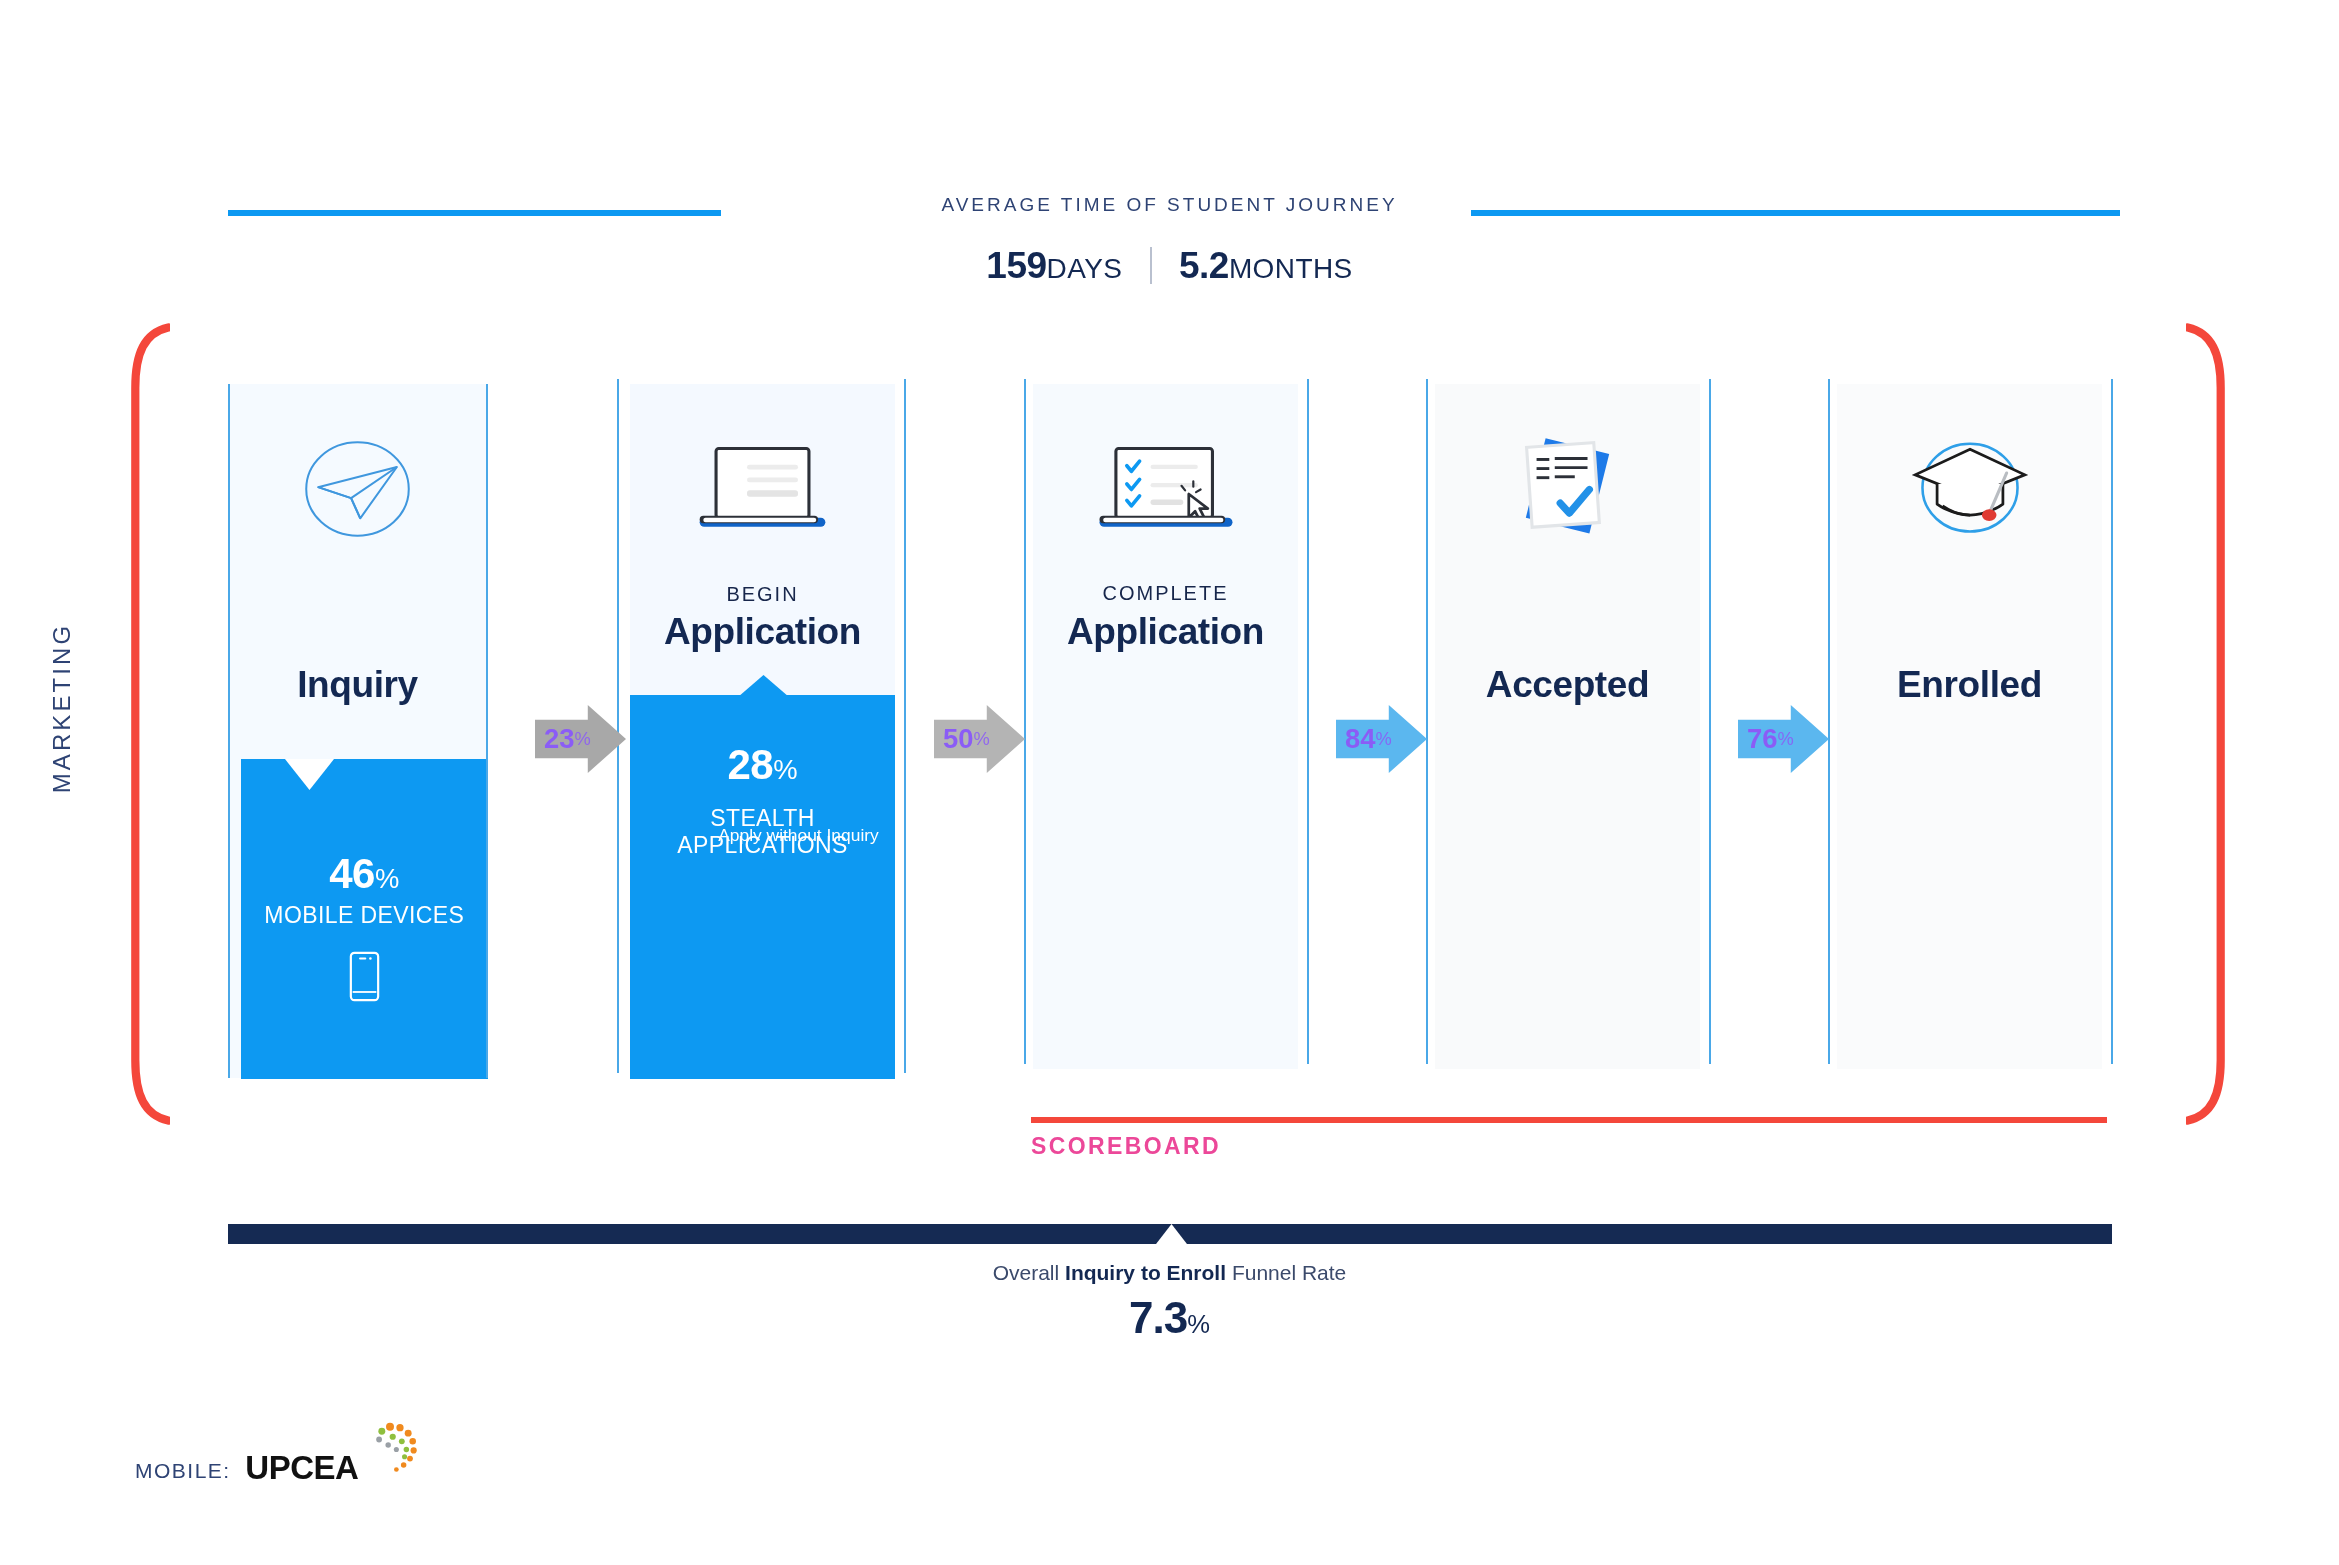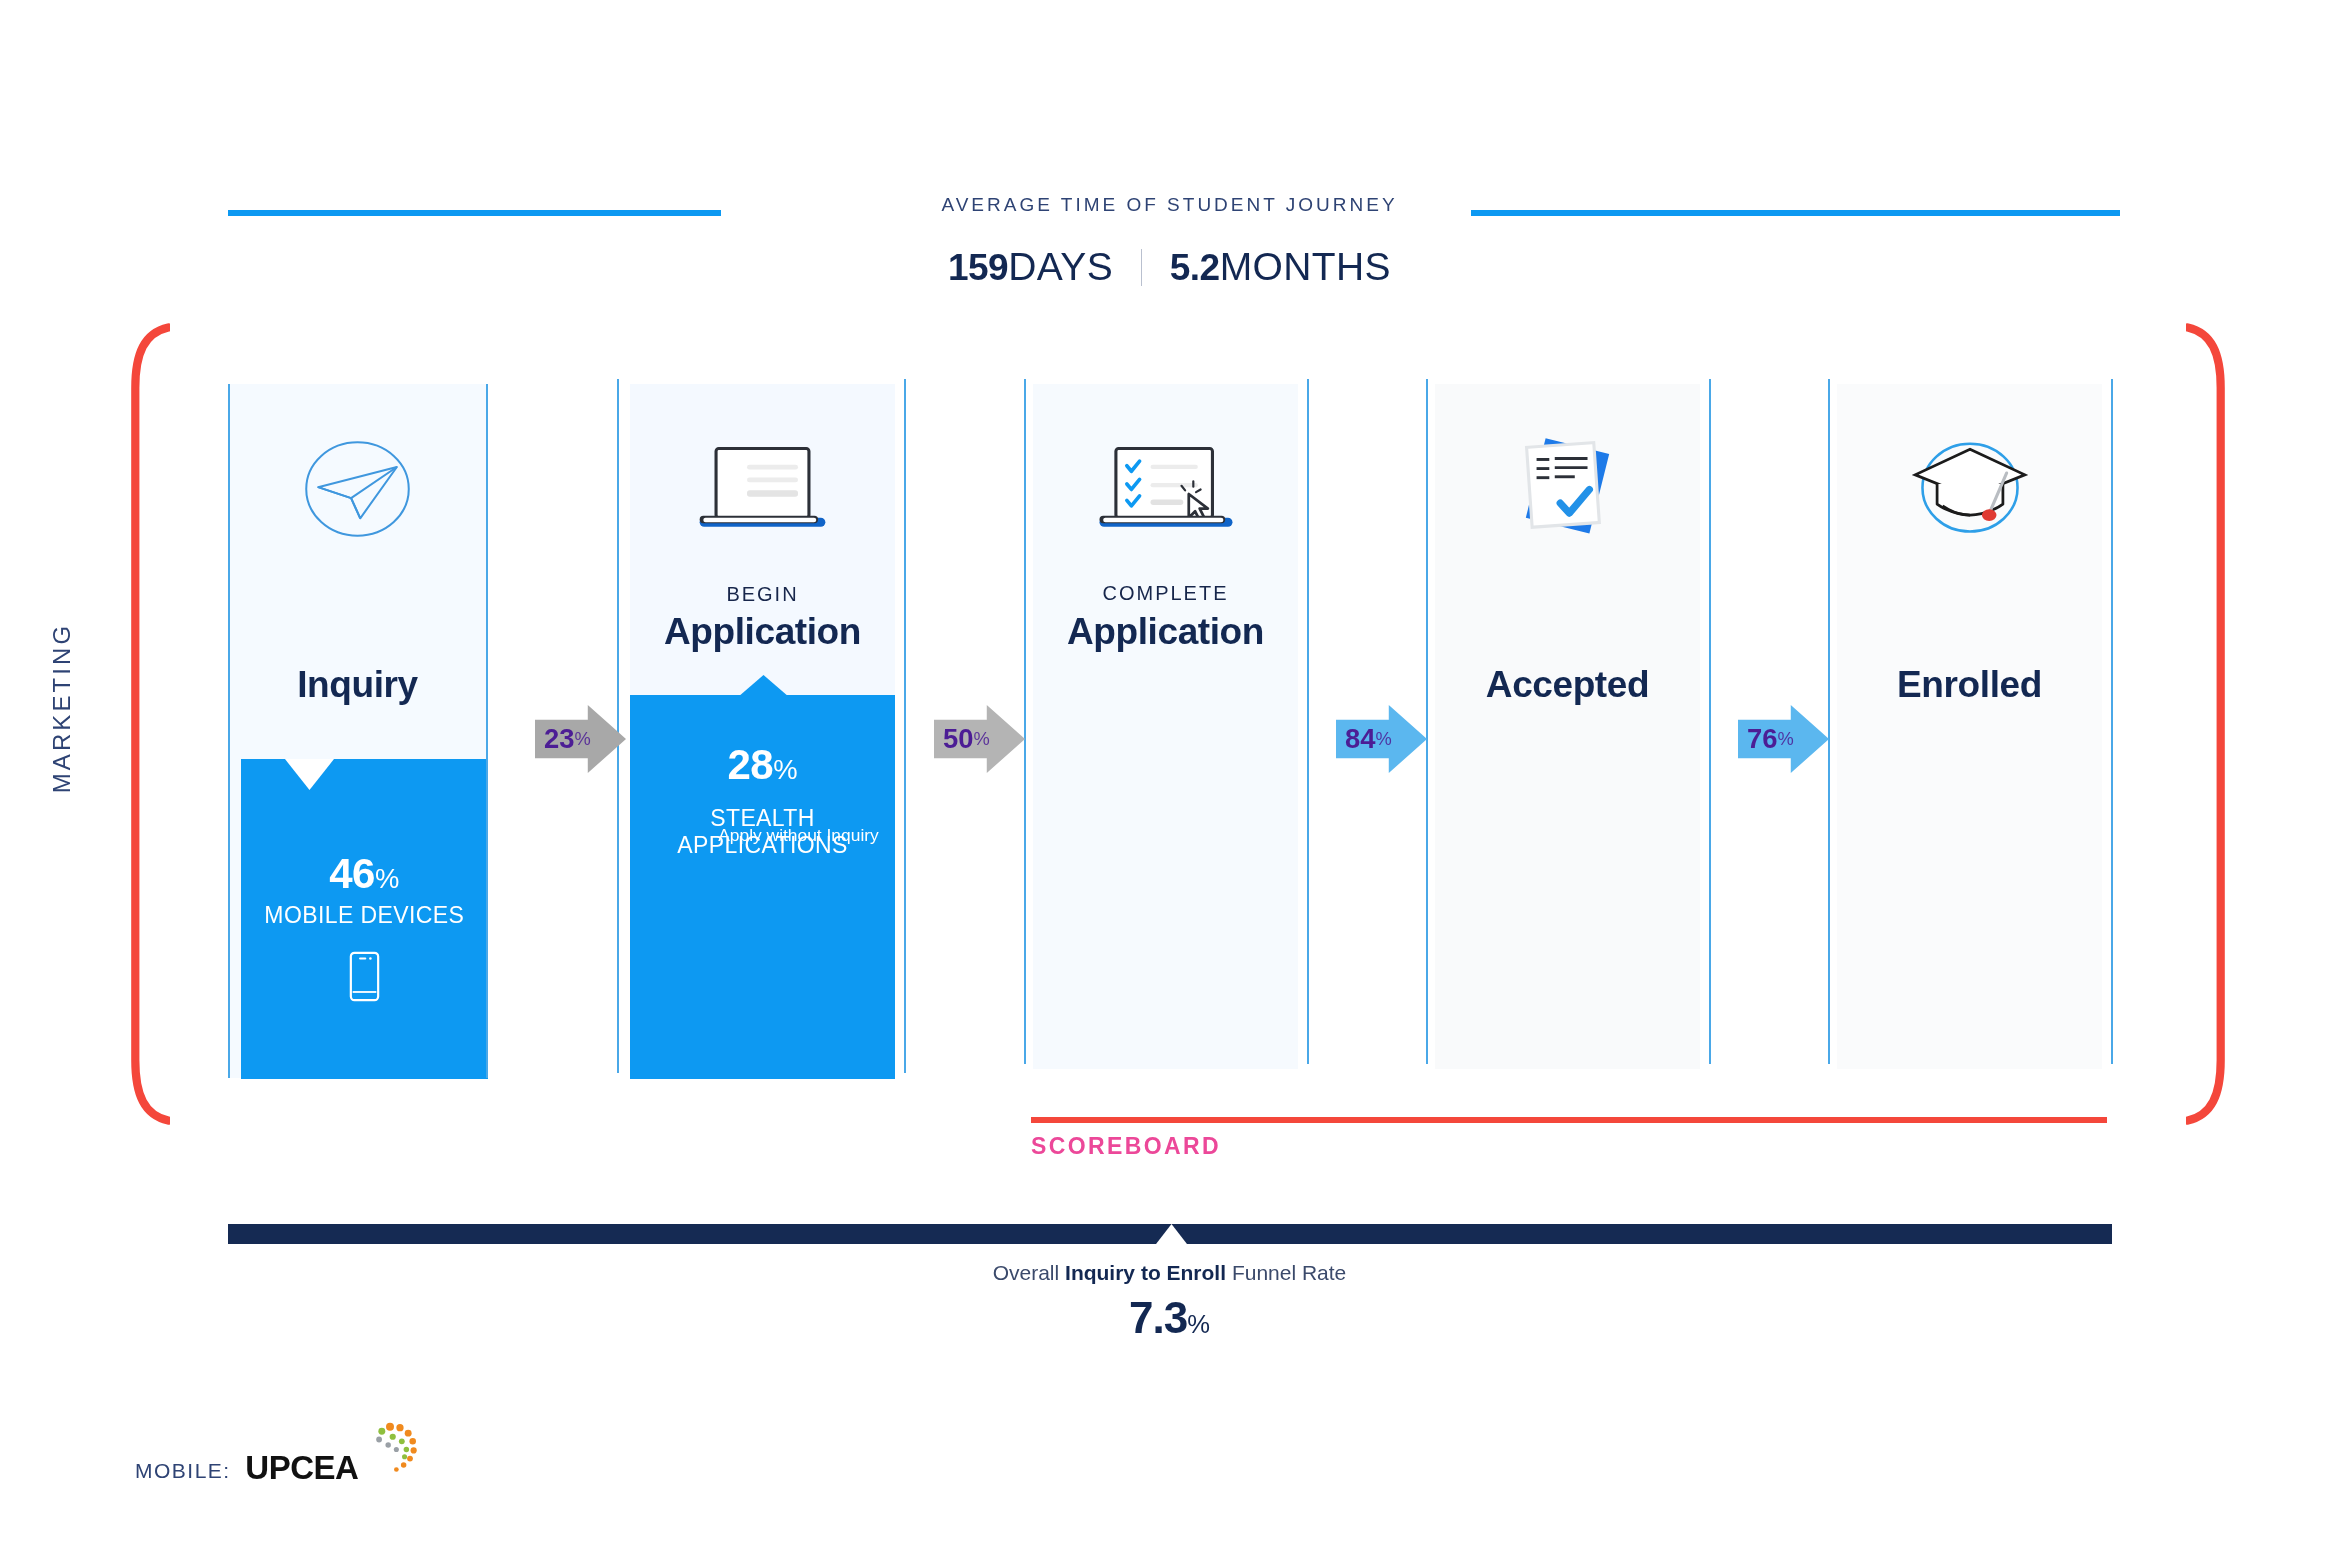--- a/index.html
+++ b/index.html
@@ -24,21 +24,21 @@
     font-size: 19px; letter-spacing: 3px;
     color: #2e4374; font-weight: 400;
   }
 
   .hdr-stats {
     position: absolute; top: 245px; left: 0; width: 2339px;
     text-align: center; white-space: nowrap;
     color: #132852;
   }
   .hdr-stats .num { font-size: 37px; font-weight: 700; letter-spacing: -0.5px;}
-  .hdr-stats .unit { font-size: 39px; font-weight: 400; letter-spacing: 0.4px;}
+  .hdr-stats .unit { font-size: 28px; font-weight: 400; letter-spacing: 0.4px;}
   .hdr-sep {
     display: inline-block; width: 1.8px; height: 37px; background: #b9c0cf;
     margin: 0 27.4px; vertical-align: -6.4px;
   }
 
   
   .bracket { position: absolute; top: 322px; height: 804px; width: 42px; }
   .bracket svg { width: 100%; height: 100%; display: block; }
   .bracket.left  { left: 128px; }
   .bracket.right { left: 2186px; }
@@ -93,21 +93,21 @@
     display: flex; align-items: center; justify-content: center;
   }
 
   
   .arrow { position: absolute; width: 91px; height: 68px; }
   .arrow svg { position: absolute; inset: 0; width: 100%; height: 100%; }
   .arrow .lbl {
     position: absolute; inset: 0;
     display: flex; align-items: center; justify-content: flex-start;
     padding-left: 9.1px;
-    color: #4c1d95; white-space: nowrap;
+    color: #8b5cf6; white-space: nowrap;
   }
   .arrow .lbl .n { font-size: 27.4px; font-weight: 700; }
   .arrow .lbl .p { font-size: 18.3px; font-weight: 400; opacity: .85; }
 
   
   .score-rule {
     position: absolute; left: 1031px; top: 1117px; width: 1076px; height: 5.5px;
     background: #f4473b;
   }
   .score-label {

